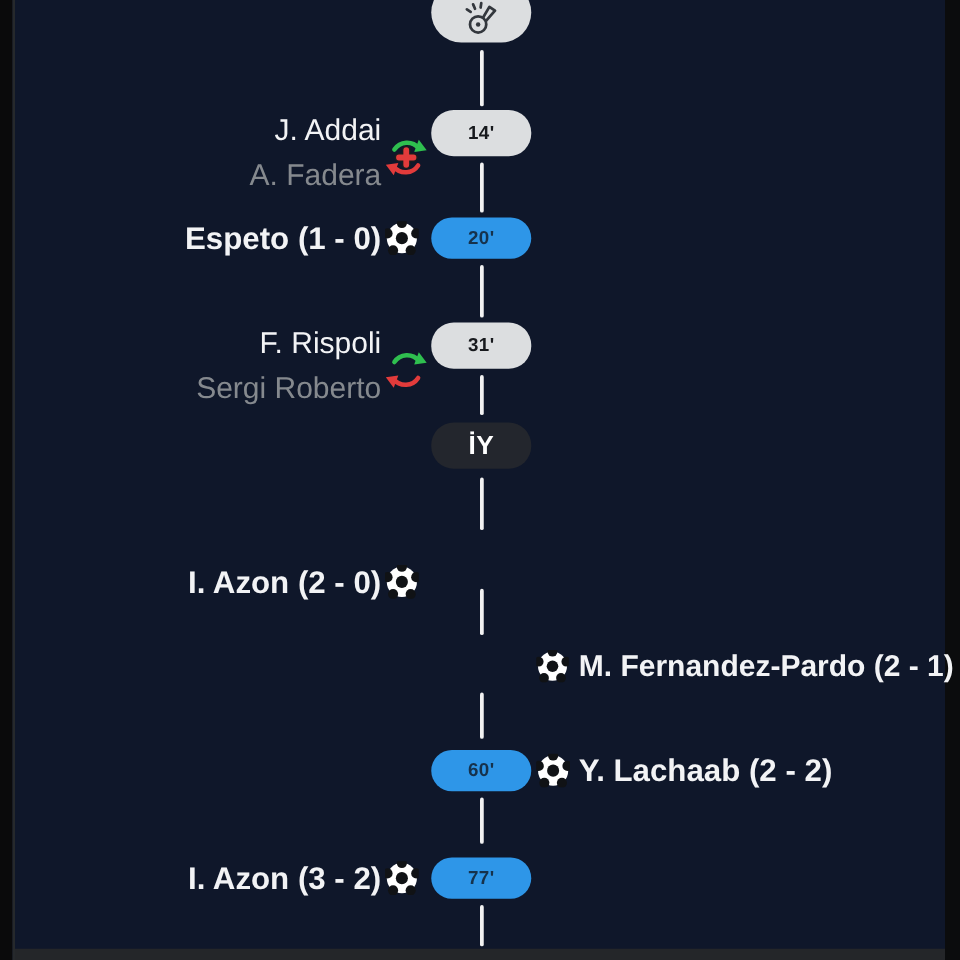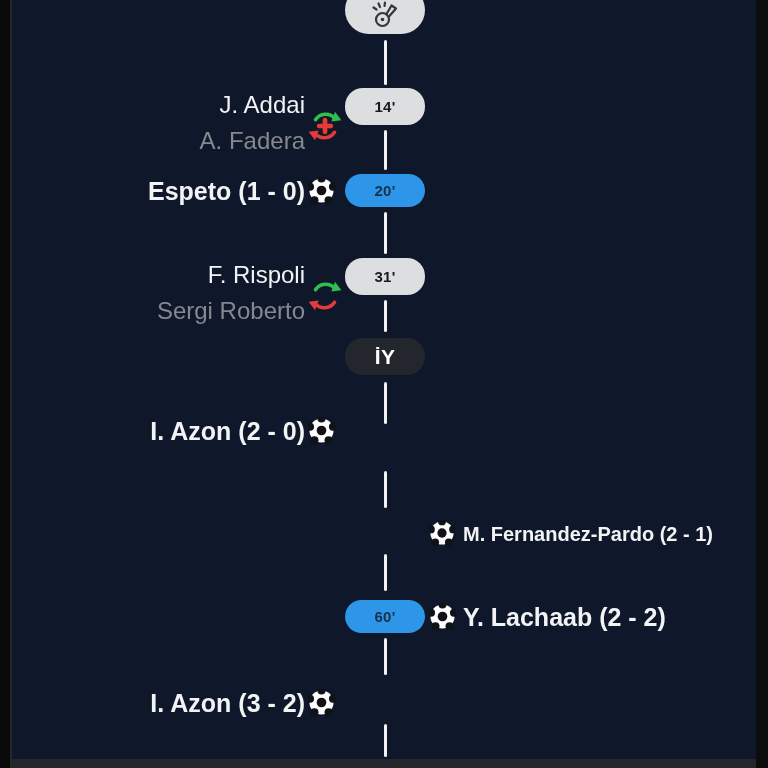--- a/index.html
+++ b/index.html
@@ -25,21 +25,21 @@
   .pill.blue{background:#2e96e8;color:#16324c;}
   .pill.dark{background:#23262d;color:#ffffff;font-size:21px;height:37px;}
   .pill.kickoff{background:#dcdee0;height:48px;border-radius:24px;top:-14px;}
 
   .event{position:absolute;left:0;width:768px;}
 
   .goal-label{
     position:absolute;top:0;white-space:nowrap;
     font-weight:700;font-size:25px;color:#f2f3f5;line-height:30px;
   }
-  .goal-label.small{font-size:20px;line-height:26px;}
+  .goal-label.small{font-size:24px;line-height:26px;}
   .left-side{right:463px;text-align:right;}
   .right-side{left:463px;text-align:left;}
 
   .name{position:absolute;right:463px;white-space:nowrap;font-size:24px;line-height:30px;text-align:right;}
   .name.in{color:#f2f3f5;}
   .name.out{color:#85898e;}
 
   .icon{position:absolute;display:block;}
 </style>
 </head>
@@ -108,21 +108,21 @@
     </svg>
     <div class="pill gray" style="top:0;">31'</div>
   </div>
 
   <div class="connector" style="top:300px;height:32px;"></div>
 
   <div class="pill dark" style="top:338px;">İY</div>
 
   <div class="connector" style="top:382px;height:42px;"></div>
 
-  <div class="event" style="top:414px;height:34px;">
+  <div class="event" style="top:449px;height:34px;">
     <div class="goal-label left-side" style="top:2px;">I. Azon (2 - 0)</div>
     <svg class="icon" style="left:308px;top:3px;" width="27" height="27" viewBox="0 0 28 28">
       <circle cx="14" cy="14" r="12.5" fill="#ffffff"></circle>
       <circle cx="14" cy="14" r="5" fill="#101215"></circle>
       <g fill="#101215">
         <circle cx="14" cy="1.5" r="4.2"></circle>
           <circle cx="25.9" cy="10.1" r="4.2"></circle>
         <circle cx="21.3" cy="24.1" r="4.2"></circle>
           <circle cx="6.7" cy="24.1" r="4.2"></circle>
         <circle cx="2.1" cy="10.1" r="4.2"></circle>
@@ -173,18 +173,19 @@
       <circle cx="14" cy="14" r="12.5" fill="#ffffff"></circle>
       <circle cx="14" cy="14" r="5" fill="#101215"></circle>
       <g fill="#101215">
         <circle cx="14" cy="1.5" r="4.2"></circle>
           <circle cx="25.9" cy="10.1" r="4.2"></circle>
         <circle cx="21.3" cy="24.1" r="4.2"></circle>
           <circle cx="6.7" cy="24.1" r="4.2"></circle>
         <circle cx="2.1" cy="10.1" r="4.2"></circle>
       </g>
     </svg>
+    <div class="pill blue" style="top:0;">77'</div>
   </div>
 
   <div class="connector" style="top:724px;height:33px;"></div>
 
   <div class="edge-bottom"></div>
 </div>
 
 </body></html>

